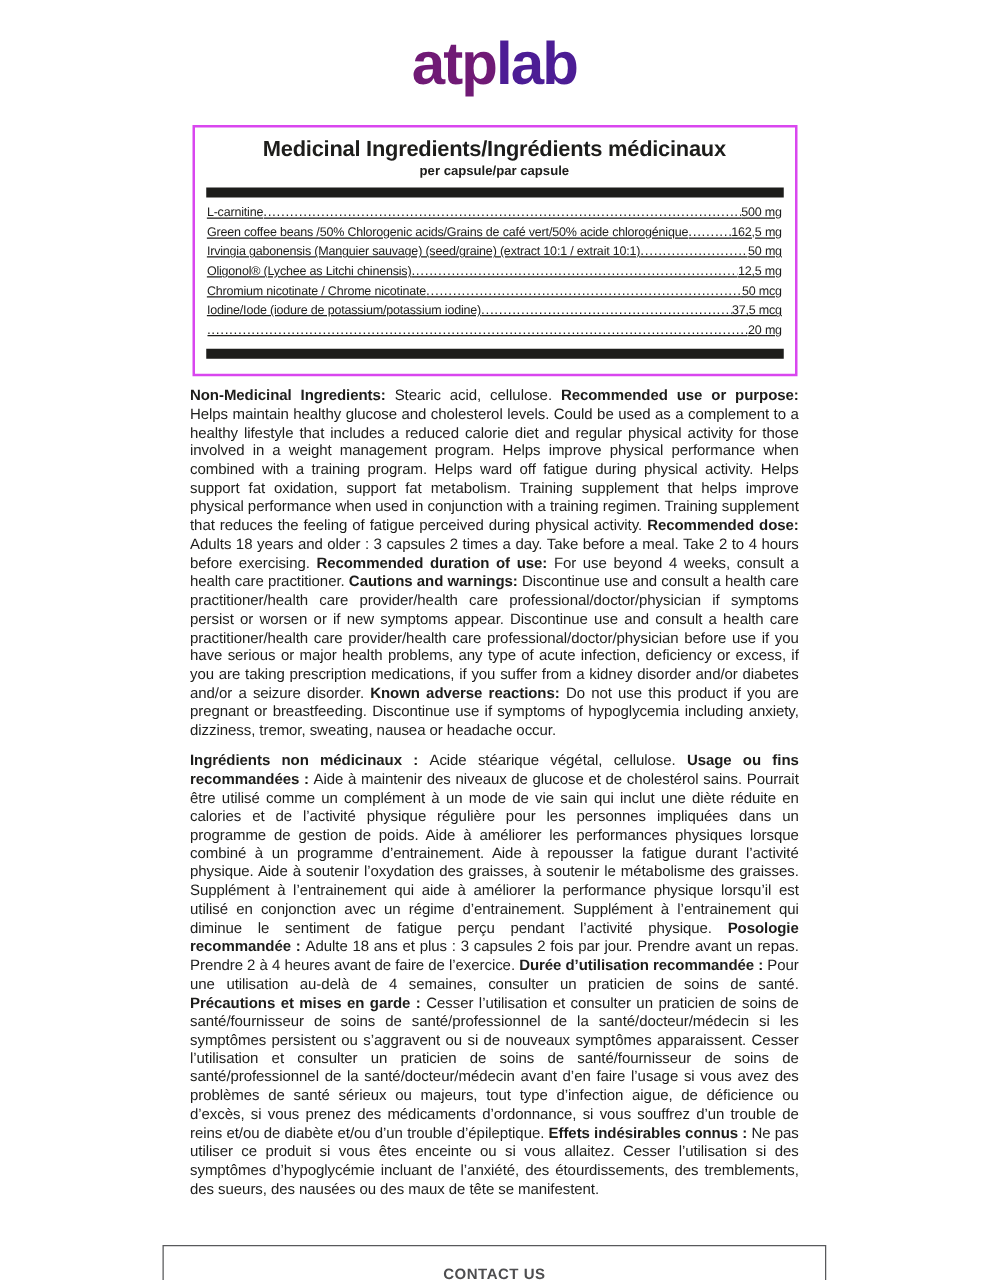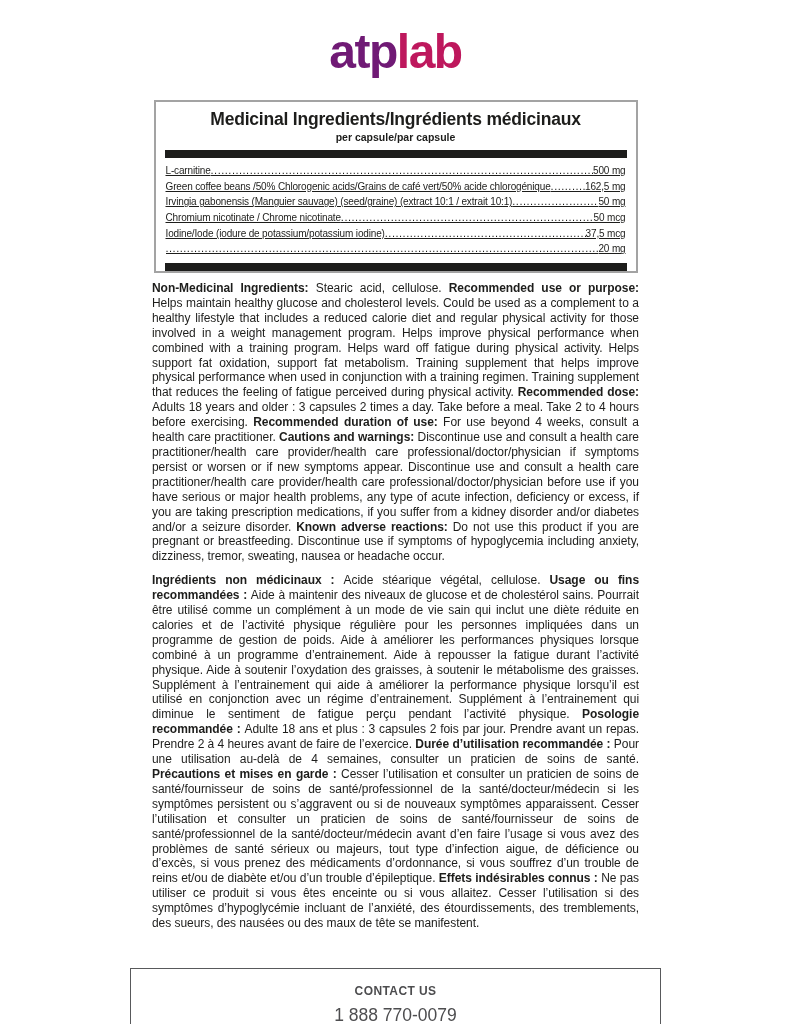--- a/index.html
+++ b/index.html
@@ -22,28 +22,28 @@
   .logo {
     padding-top: 26px;
     text-align: center;
     font-size: 48px;
     font-weight: 700;
     letter-spacing: -1.5px;
     line-height: 1.1;
     user-select: none;
   }
   .logo .logo-orange { color: #701a75; }
-  .logo .logo-gray   { color: #be185d; }
+  .logo .logo-gray   { color: #4c1d95; }
 
   
   .sup-table {
     width: 484px;
     margin: 21px auto 0;
-    border: 2px solid #a3a3a3;
-    padding: 7px 9px 0;
+    border: 2px solid #d946ef;
+    padding: 7px 9px 12px;
     background: #fff;
   }
   .sup-title {
     text-align: center;
     font-size: 17.5px;
     font-weight: 700;
     letter-spacing: -0.2px;
   }
   .sup-subtitle {
     text-align: center;
@@ -142,20 +142,25 @@
           <span class="ing-dots"></span>
           <span class="ing-amount">162,5 mg</span>
         </div>
 
         <div class="ing-row">
           <span class="ing-name">Irvingia gabonensis (Manguier sauvage) (seed/graine) (extract 10:1 / extrait 10:1)</span>
           <span class="ing-dots"></span>
           <span class="ing-amount">50 mg</span>
         </div>
 
+        <div class="ing-row">
+          <span class="ing-name">Oligonol® (Lychee as Litchi chinensis)</span>
+          <span class="ing-dots"></span>
+          <span class="ing-amount">12,5 mg</span>
+        </div>
 
         <div class="ing-row">
           <span class="ing-name">Chromium nicotinate / Chrome nicotinate</span>
           <span class="ing-dots"></span>
           <span class="ing-amount">50 mcg</span>
         </div>
 
         <div class="ing-row">
           <span class="ing-name">Iodine/Iode (iodure de potassium/potassium iodine)</span>
           <span class="ing-dots"></span>

